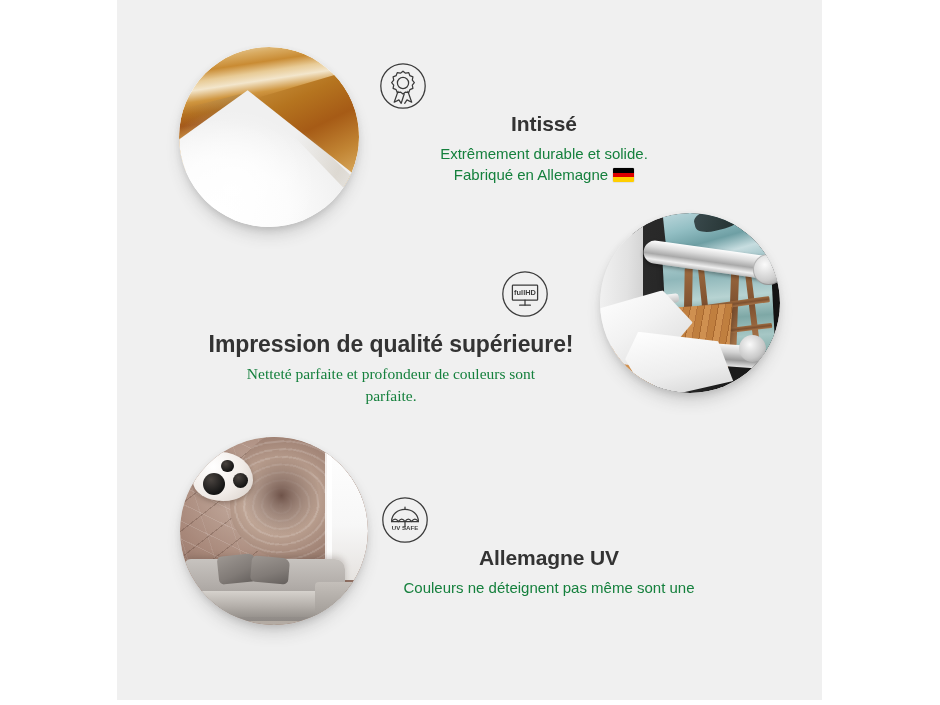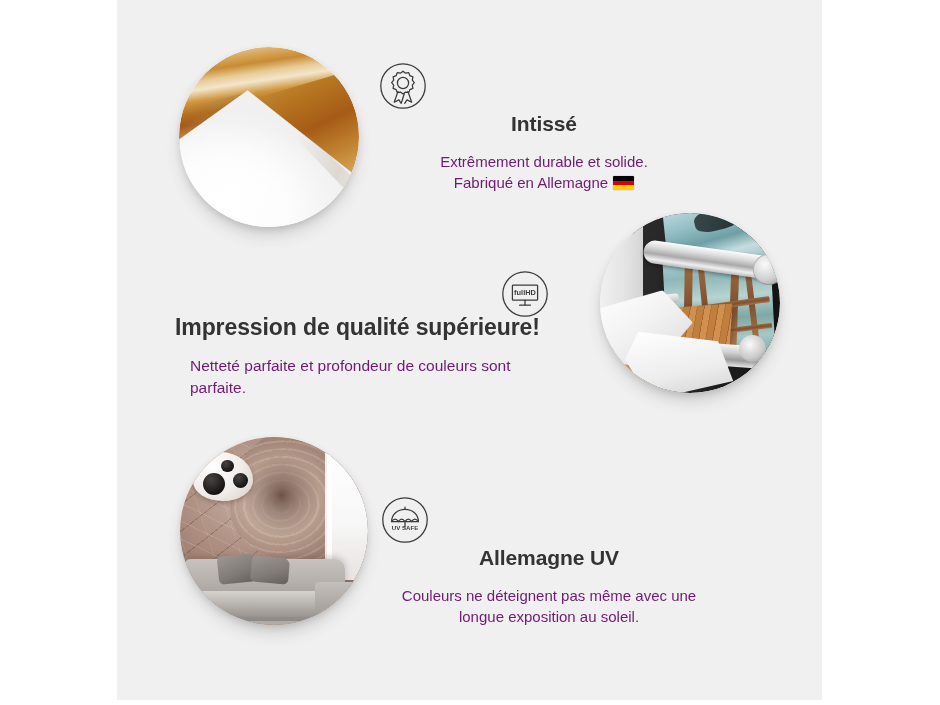--- a/index.html
+++ b/index.html
@@ -344,38 +344,38 @@
   .t-head {
     font-size: 21px;
     font-weight: bold;
     color: #333333;
     letter-spacing: -0.1px;
     margin: 0 0 7px 0;
     line-height: 1.15;
   }
   .t-body {
     font-size: 15px;
-    color: #701a75;
+    color: #15803d;
     line-height: 1.42;
-    margin: 15px;
+    margin: 0;
   }
   .t-body .line { display: block; }
 
   #block-intisse { left: 262px; top: 112px; width: 330px; }
   #block-uv      { left: 262px; top: 546px; width: 340px; }
 
   #block-print {
-    left: 58px; top: 314px; width: 432px;
-    text-align: left;
+    left: 58px; top: 331px; width: 432px;
+    text-align: center;
   }
   #block-print .t-head {
     font-size: 23px;
     margin-bottom: 6px;
   }
-  #block-print .t-body { font-size: 15.5px; }
+  #block-print .t-body { font-size: 15.5px; font-family: Liberation Serif, serif; }
 
   
   .flag-de {
     display: inline-block;
     width: 21px;
     height: 14px;
     vertical-align: -2px;
     margin-left: 5px;
     border-radius: 1px;
     background: linear-gradient(180deg,
@@ -494,19 +494,18 @@
         <path d="M10.6 25.6 C10.6 18.3 16.6 13.4 24 13.4 C31.4 13.4 37.4 18.3 37.4 25.6 Z"></path>
         <path d="M10.6 25.6 C13.0 22.2 15.3 22.2 17.4 25.6 C19.6 22.2 21.8 22.2 24 25.6 C26.2 22.2 28.4 22.2 30.6 25.6 C32.7 22.2 35.0 22.2 37.4 25.6"></path>
         <path d="M24 25.6 L24 31.0"></path>
         <text x="24" y="33.6" font-family="'Liberation Sans', sans-serif" font-size="6.1" font-weight="bold" fill="#3a3a3a" stroke="none" text-anchor="middle">UV SAFE</text>
       </svg>
     </div>
 
     <div class="text-block" id="block-uv">
       <h2 class="t-head">Allemagne UV</h2>
       <p class="t-body">
-        <span class="line">Couleurs ne déteignent pas même avec une</span>
-        <span class="line">longue exposition au soleil.</span>
+        <span class="line">Couleurs ne déteignent pas même sont une</span>
       </p>
     </div>
 
   </div>
 </div>
 
 </body></html>

